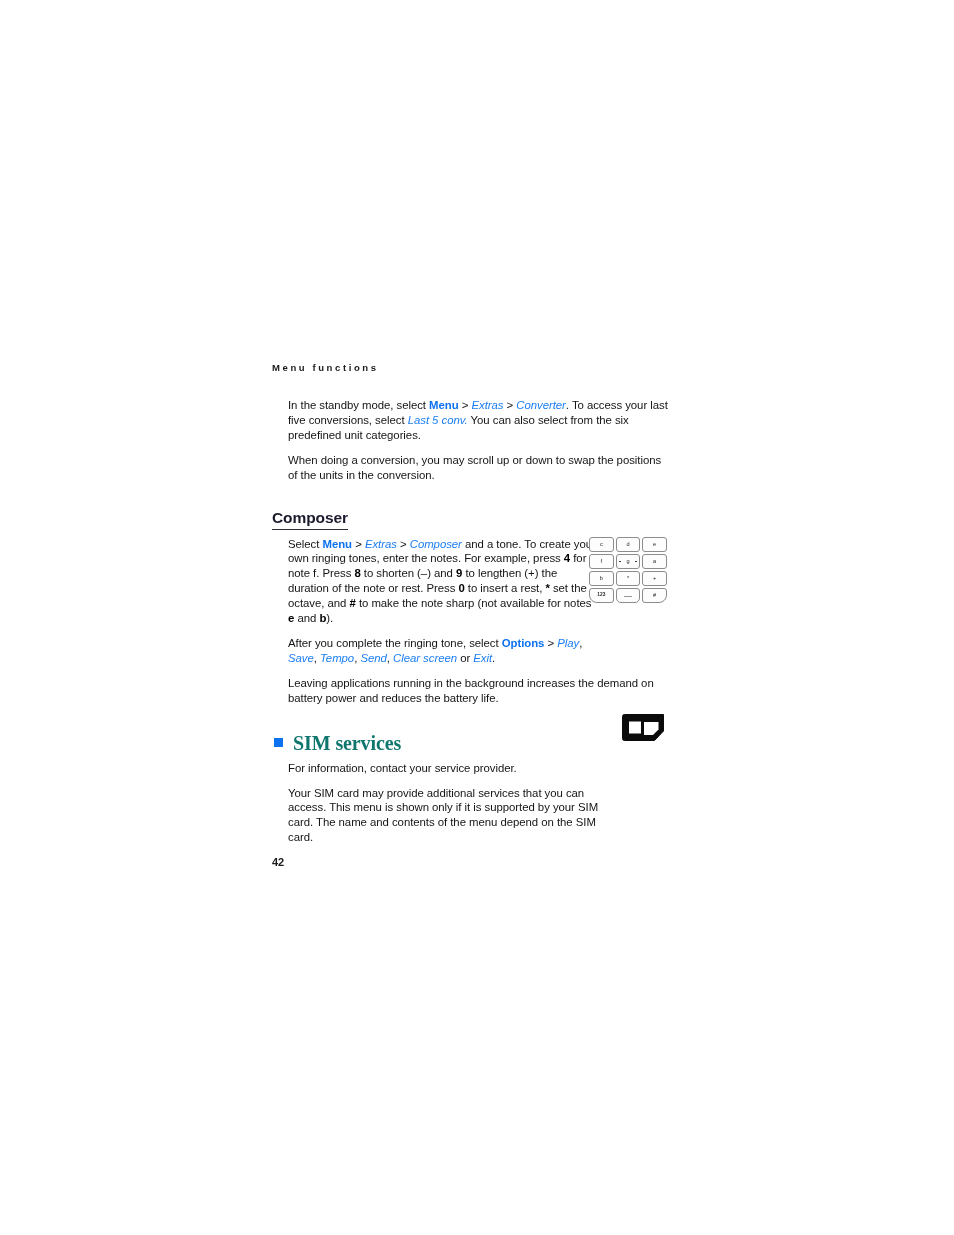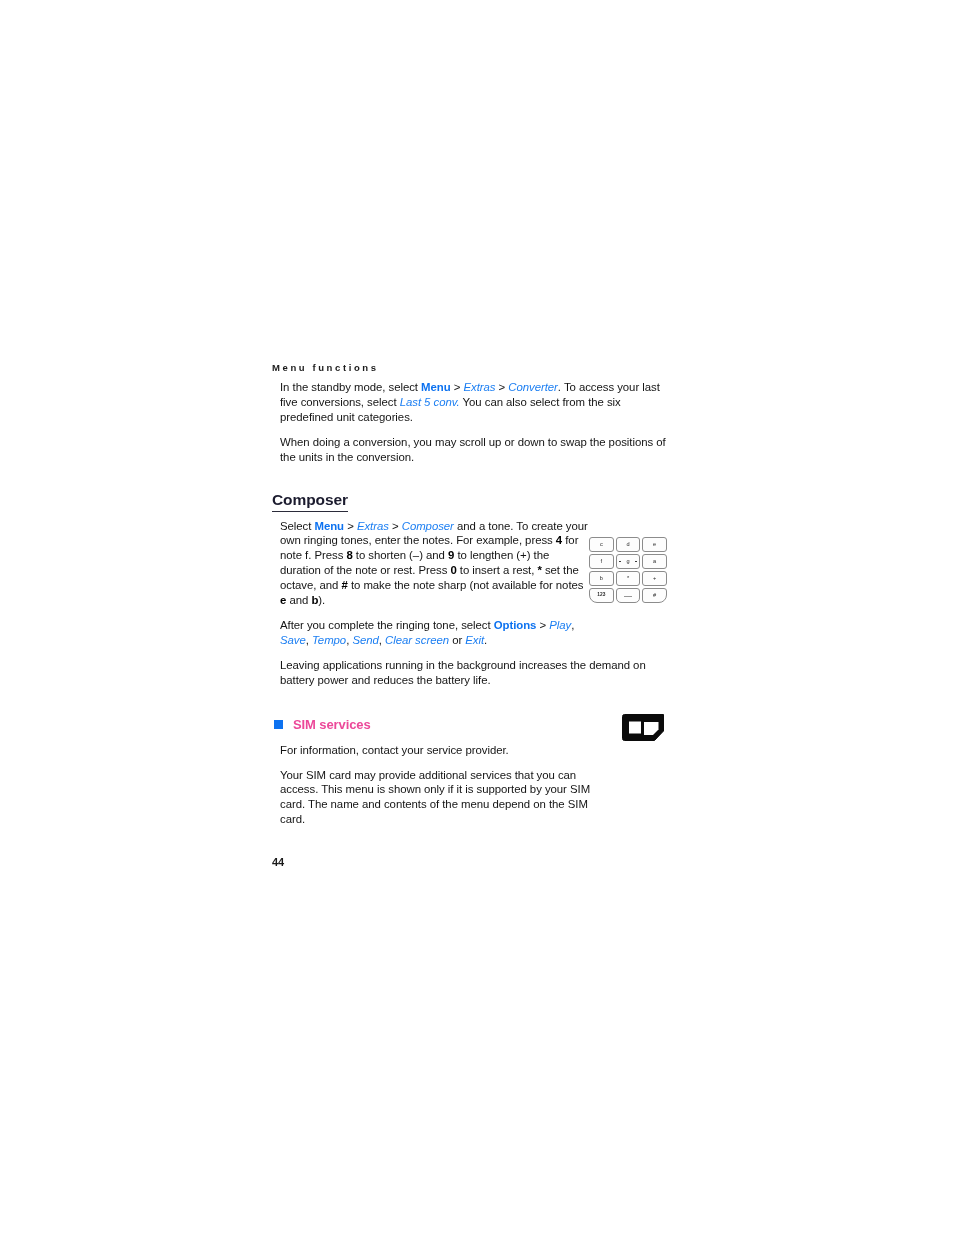--- a/index.html
+++ b/index.html
@@ -22,29 +22,29 @@
     top: 362px;
     width: 400px;
   }
 
   
   .running-header {
     font-size: 9.5px;
     font-weight: bold;
     letter-spacing: 2.6px;
     color: #1b1b1b;
-    margin: 0 0 6px 0;
+    margin: 0 0 24px 0;
     line-height: 12px;
   }
 
   
   p.body {
     font-size: 11.4px;
     line-height: 14.9px;
-    margin: 0 0 10px 8px;
+    margin: 0 0 10px 16px;
     color: #141414;
     letter-spacing: -0.05px;
   }
 
   
   .lk       { color: #0d72f0; font-weight: bold; }
   .lki      { color: #1b7ef2; font-style: italic; }
   .kb       { font-weight: bold; color: #000; }
 
   
@@ -56,28 +56,29 @@
     padding-bottom: 2px;
     border-bottom: 1.3px solid #2b2b3a;
     display: inline-block;
     line-height: 18px;
     letter-spacing: -0.1px;
   }
   .sub-wrap { line-height: 0; }
 
   
   h2.chapter {
-    font-size: 13px;
-    font-weight: bold;
-    color: #ec4899;
+    font-size: 20px;
+    font-weight: bold;
+    color: #0f766e;
     margin: 27px 0 8px 0;
     line-height: 20px;
     display: flex;
     align-items: center;
     letter-spacing: -0.1px;
+    font-family: Liberation Serif, serif;
   }
   .sq-bullet {
     width: 9px;
     height: 9px;
     background: #0d72f0;
     display: inline-block;
     margin-right: 10px;
     margin-left: 2px;
     flex: none;
   }
@@ -219,13 +220,13 @@
 
 <div class="sim-icon">
   <svg width="42" height="27" viewBox="0 0 42 27" xmlns="http://www.w3.org/2000/svg">
     <path d="M2.5 0.5 H41.5 V17 L32.5 26.5 H2.5 A2 2 0 0 1 0.5 24.5 V2.5 A2 2 0 0 1 2.5 0.5 Z" fill="#0b0b0b" stroke="#0b0b0b" stroke-width="1"></path>
     <rect x="7" y="7.5" width="12" height="12" fill="#ffffff"></rect>
     <path d="M22.5 7.5 H35 V19.5 H22.5 Z" fill="#ffffff" opacity="0"></path>
     <path d="M22 8 H36.5 V15.5 L31 21 H22 Z" fill="#ffffff"></path>
   </svg>
 </div>
 
-<div class="folio">44</div>
+<div class="folio">42</div>
 
 </body></html>

